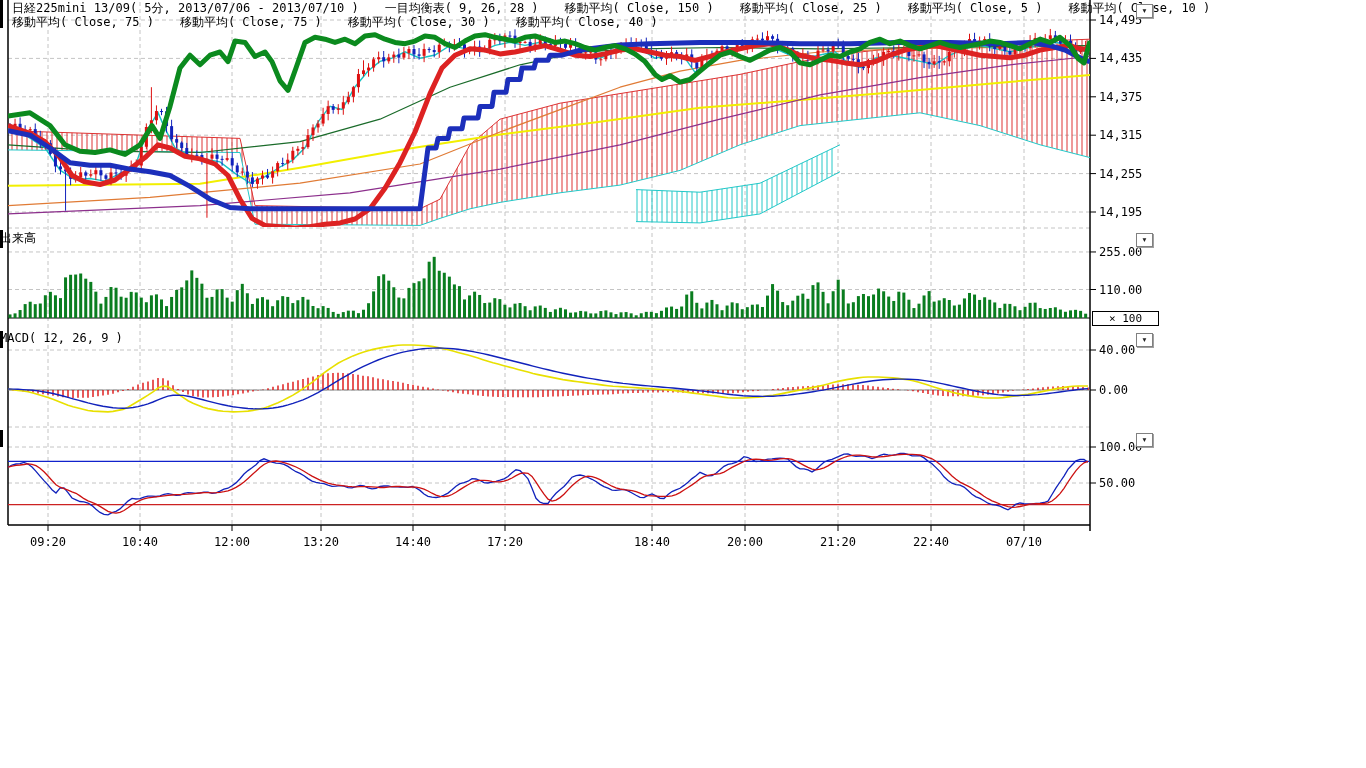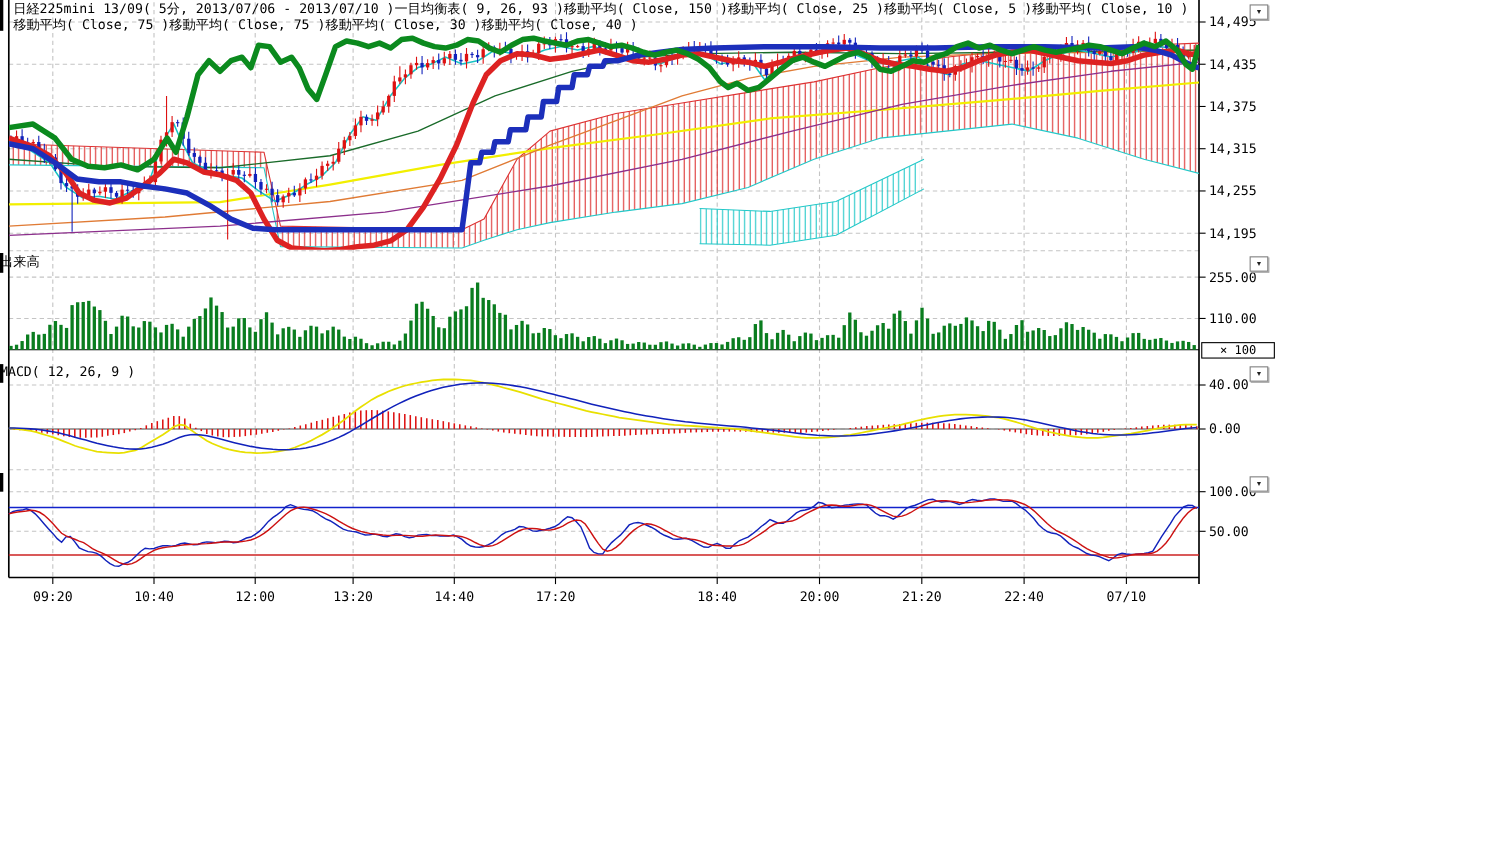--- a/index.html
+++ b/index.html
@@ -1,19 +1,19 @@
 <!DOCTYPE html>
 <html><head>
 <meta charset="utf-8">
 <style>
   html,body{margin:0;padding:0;background:#fff;}
   #app{position:relative;width:1366px;height:768px;background:#ffffff;overflow:hidden;
        font-family:"DejaVu Sans",sans-serif;color:#000;}
   #plot{position:absolute;left:0;top:0;}
-  .hdr-row{position:absolute;left:12px;display:flex;white-space:nowrap;
+  .hdr-row{position:absolute;left:12px;display:flex;gap:26px;white-space:nowrap;
            font-family:"DejaVu Sans Mono","DejaVu Sans",monospace;font-size:12px;line-height:14px;}
   #hdr1{top:1px;}
   #hdr2{top:15px;text-align:center;}
   .panel-label{position:absolute;left:0;font-family:"DejaVu Sans Mono","DejaVu Sans",monospace;
            font-size:12px;line-height:15px;white-space:nowrap;}
   .edge-bar{position:absolute;left:0;width:3px;background:#000;}
   .dd{position:absolute;width:17px;height:14px;background:#fff;border:1px solid #808080;
       box-shadow:1px 1px 0 #a0a0a0;padding:0;font-size:8px;line-height:10px;color:#222;cursor:pointer;}
   .dd:before{content:"▼";display:block;transform:scale(.8);}
   #mult-box{position:absolute;left:1092px;top:311px;border:1px solid #000;background:#fff;
@@ -1003,21 +1003,21 @@
       </g>
     </svg>
 
   <div class="edge-bar" style="top:0;height:28px;"></div>
   <div class="edge-bar" style="top:230px;height:18px;"></div>
   <div class="edge-bar" style="top:331px;height:17px;"></div>
   <div class="edge-bar" style="top:430px;height:17px;"></div>
 
   <div id="hdr1" class="hdr-row">
     <span>日経225mini 13/09( 5分, 2013/07/06 - 2013/07/10 )</span>
-  <span>一目均衡表( 9, 26, 93 )</span>
+  <span>一目均衡表( 9, 26, 28 )</span>
       <span>移動平均( Close, 150 )</span>
       <span>移動平均( Close, 25 )</span>
       <span>移動平均( Close, 5 )</span>
       <span>移動平均( Close, 10 )</span>
     </div>
   <div id="hdr2" class="hdr-row">
       <span>移動平均( Close, 75 )</span>
       <span>移動平均( Close, 75 )</span>
       <span>移動平均( Close, 30 )</span>
       <span>移動平均( Close, 40 )</span>

